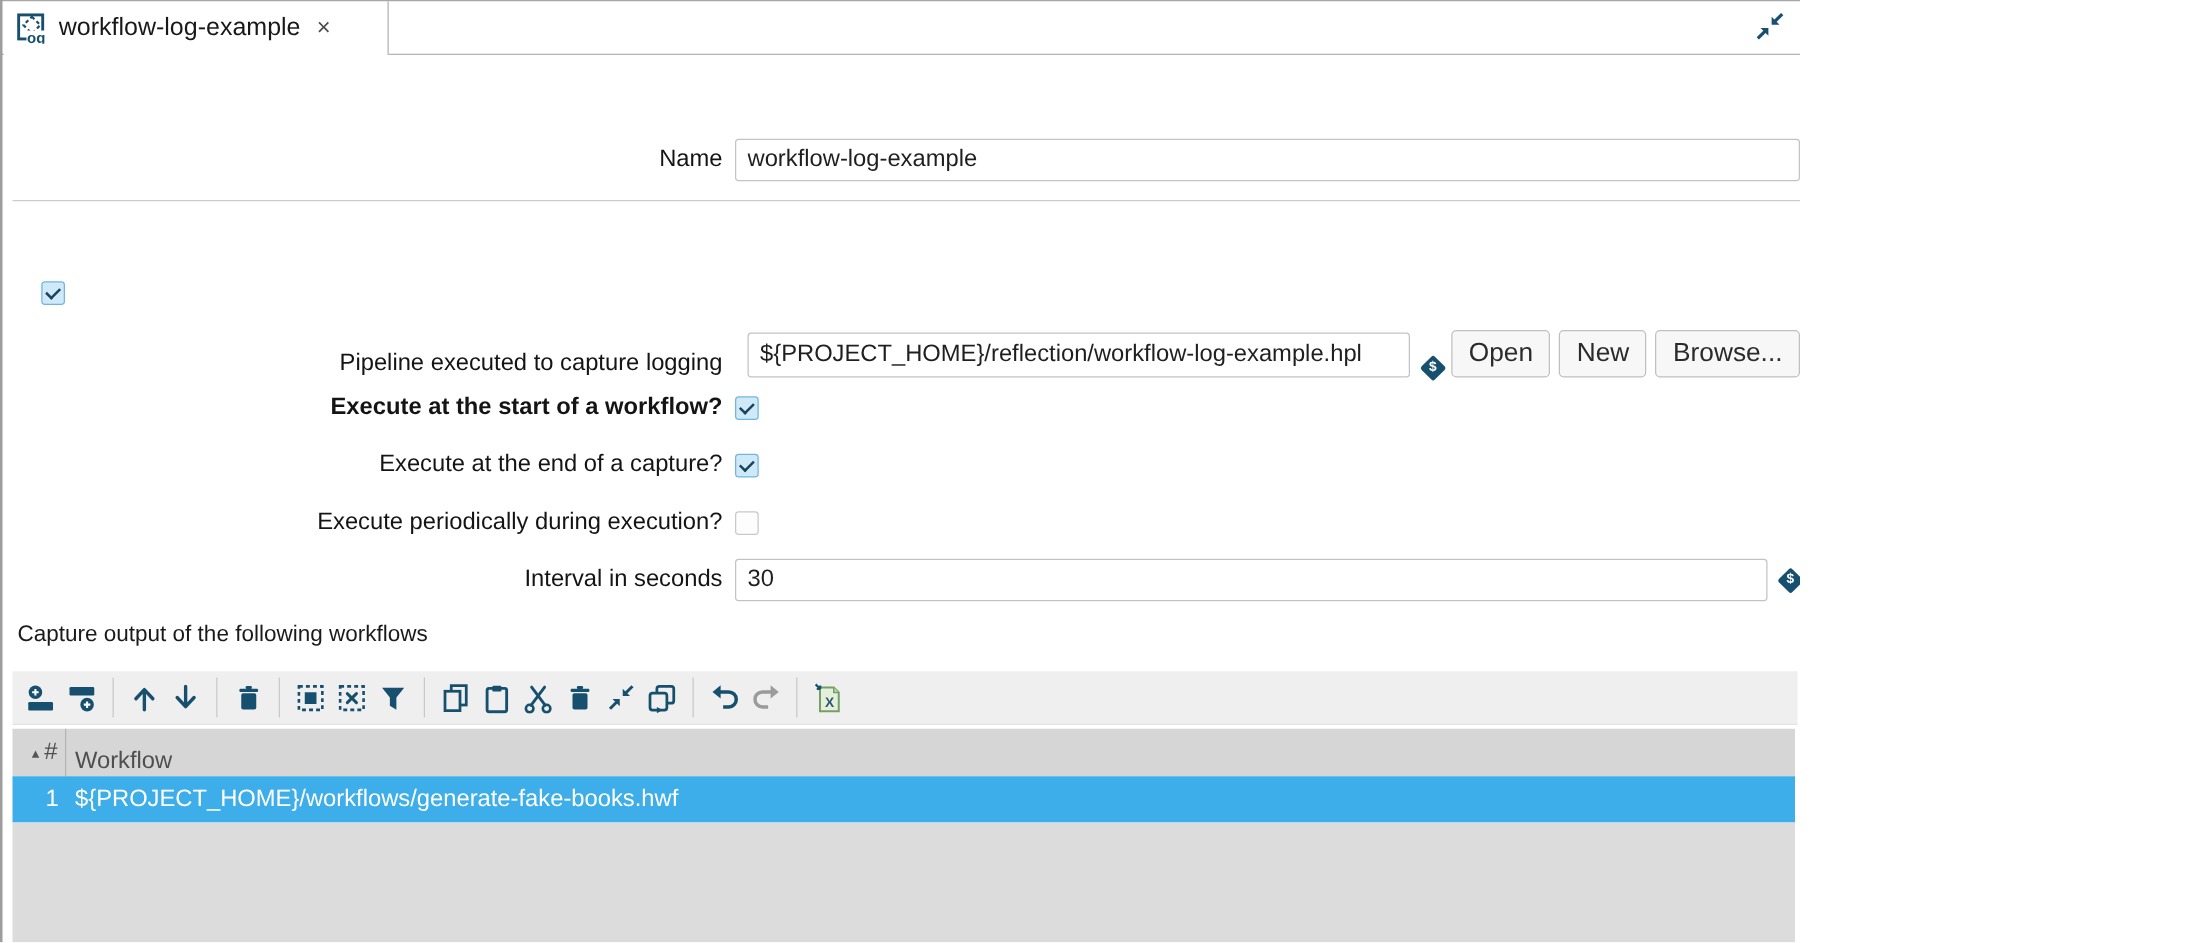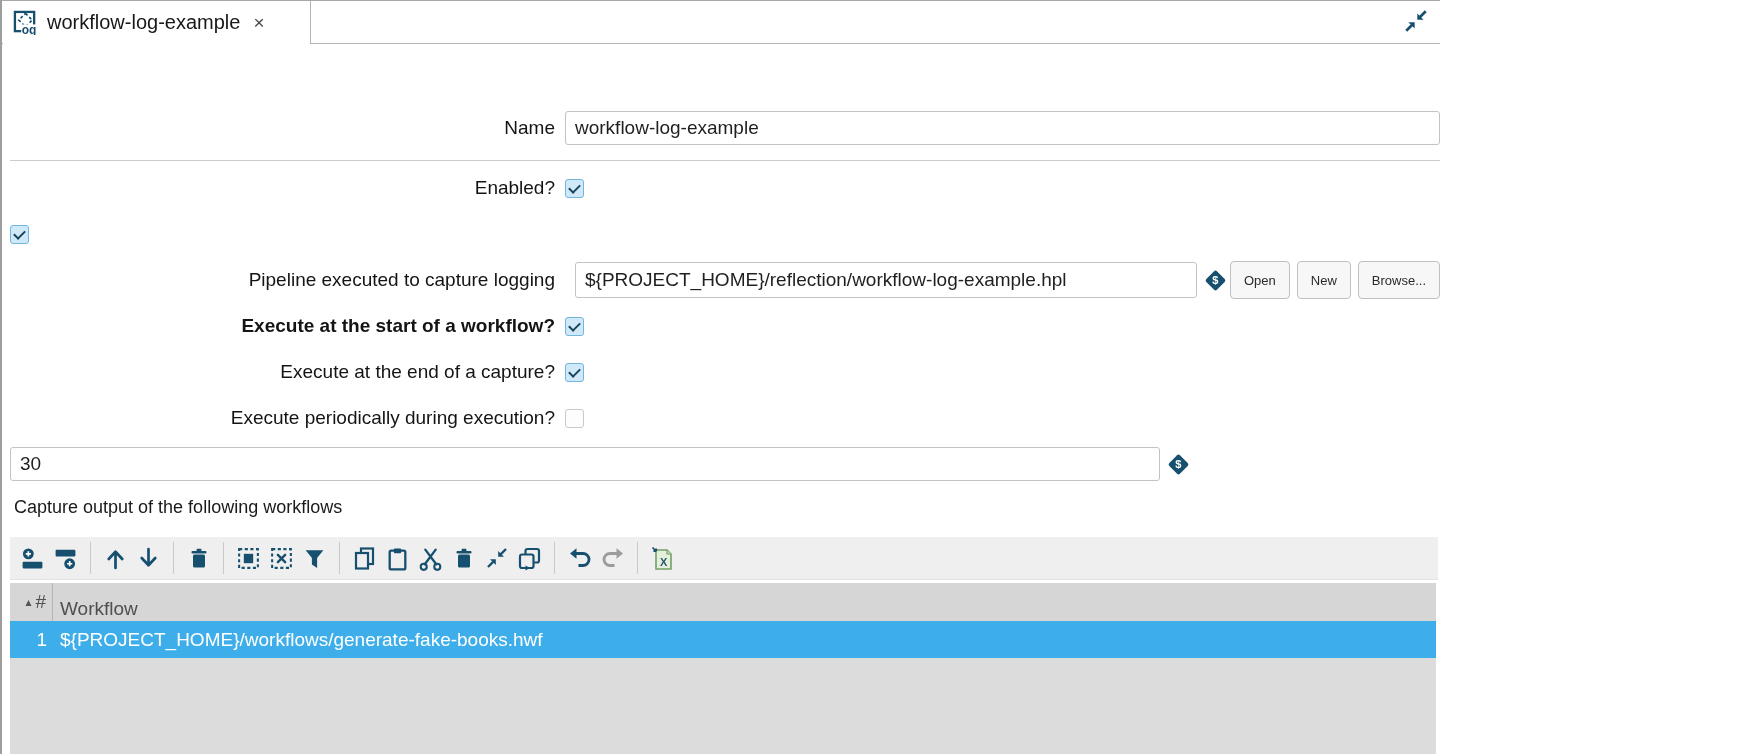--- a/index.html
+++ b/index.html
@@ -18,21 +18,21 @@
     box-sizing:border-box;z-index:5;
   }
   .tab-title{font-size:20px;color:#181818;white-space:nowrap;}
   .tab-close{font-size:19px;color:#4a4a4a;margin-left:4px;cursor:pointer;line-height:1;}
   .win-min{position:absolute;right:10px;top:7px;width:28px;height:28px;display:flex;align-items:center;justify-content:center;cursor:pointer;}
 
   
   .hero-icon{position:absolute;left:1694px;top:54px;width:42px;height:42px;}
 
   
-  .frow{position:absolute;left:0;right:0;display:flex;align-items:center;}
+  .frow{position:absolute;left:0;right:0;display:flex;align-items:center;padding-left:23px;}
   .flabel{width:555px;text-align:right;font-size:19px;color:#141414;flex:0 0 555px;white-space:nowrap;}
   .txt{
     box-sizing:border-box;height:34px;border:1px solid #c3c3c3;border-radius:3px;background:#ffffff;
     font-family:"Liberation Sans",sans-serif;font-size:19px;color:#1f1f1f;padding:0 9px;outline:none;margin-left:10px;
   }
   .txt.tall{height:36px;}
   .sep-line{position:absolute;left:10px;right:0;top:160px;height:1px;background:#cccccc;}
   .cbox{
     position:relative;width:17px;height:17px;border-radius:3px;margin-left:10px;cursor:pointer;
     border:1px solid #c9c9c9;background:#fdfdfd;box-sizing:content-box;
@@ -42,21 +42,21 @@
     content:'';position:absolute;left:3px;top:4px;width:9px;height:5px;
     border-left:2.4px solid #17455e;border-bottom:2.4px solid #17455e;transform:rotate(-45deg);
   }
   .vardiamond{
     width:15px;height:15px;background:#17506f;border-radius:2px;transform:rotate(45deg);
     margin-left:11px;display:flex;align-items:center;justify-content:center;flex:0 0 15px;cursor:pointer;
   }
   .vardiamond span{transform:rotate(-45deg);color:#ffffff;font-size:11px;font-weight:bold;line-height:1;}
   .btn{
     height:38px;box-sizing:border-box;border:1px solid #c0c0c0;border-radius:4px;background:#f7f7f7;
-    font-family:"Liberation Sans",sans-serif;font-size:13px;color:#2b2b2b;padding:0 13px;margin-left:7px;cursor:pointer;
+    font-family:"Liberation Sans",sans-serif;font-size:21px;color:#2b2b2b;padding:0 13px;margin-left:7px;cursor:pointer;
     display:flex;align-items:center;white-space:nowrap;
   }
 
   
   .capture-title{position:absolute;left:14px;top:497px;font-size:18px;color:#1a1a1a;}
   .toolbar{
     position:absolute;left:10px;right:2px;top:537px;height:43px;background:#efefef;
     display:flex;align-items:center;padding-left:6px;box-sizing:border-box;border-bottom:1px solid #e3e3e3;
   }
   .tbtn{width:27px;height:27px;margin:0 3px;display:flex;align-items:center;justify-content:center;cursor:pointer;flex:0 0 27px;}
@@ -117,30 +117,26 @@
     </svg>
   </div>
 
   <div class="frow" style="top:108px;height:40px;">
     <span class="flabel">Name</span>
     <input class="txt" style="width: 1172px;" type="text" value="workflow-log-example">
   </div>
 
   <div class="sep-line"></div>
 
-  <div class="frow" style="top:173px;height:30px;">
-    <span class="flabel">Enabled?</span>
-    <span class="cbox checked"></span>
-  </div>
 
   <div class="frow" style="top:219px;height:30px;">
     <span class="cbox checked"></span>
   </div>
 
-  <div class="frow" style="top:258px;height:44px;">
+  <div class="frow" style="top:258px;height:44px;align-items:flex-end;">
     <span class="flabel">Pipeline executed to capture logging</span>
     <input class="txt tall" style="width: 892px; margin-left: 20px;" type="text" value="${PROJECT_HOME}/reflection/workflow-log-example.hpl">
     <span class="vardiamond">
         <span>$</span>
       </span>
     <button class="btn">Open</button>
     <button class="btn">New</button>
     <button class="btn">Browse...</button>
   </div>
 
@@ -153,20 +149,21 @@
     <span class="flabel">Execute at the end of a capture?</span>
     <span class="cbox checked"></span>
   </div>
 
   <div class="frow" style="top:403px;height:30px;">
     <span class="flabel">Execute periodically during execution?</span>
     <span class="cbox"></span>
   </div>
 
   <div class="frow" style="top:444px;height:40px;">
+    <span class="flabel">Interval in seconds</span>
     <input class="txt" style="width: 1150px;" type="text" value="30">
     <span class="vardiamond">
         <span>$</span>
       </span>
   </div>
 
   <div class="capture-title">Capture output of the following workflows</div>
 
   <div class="toolbar">
     <span class="tbtn">

